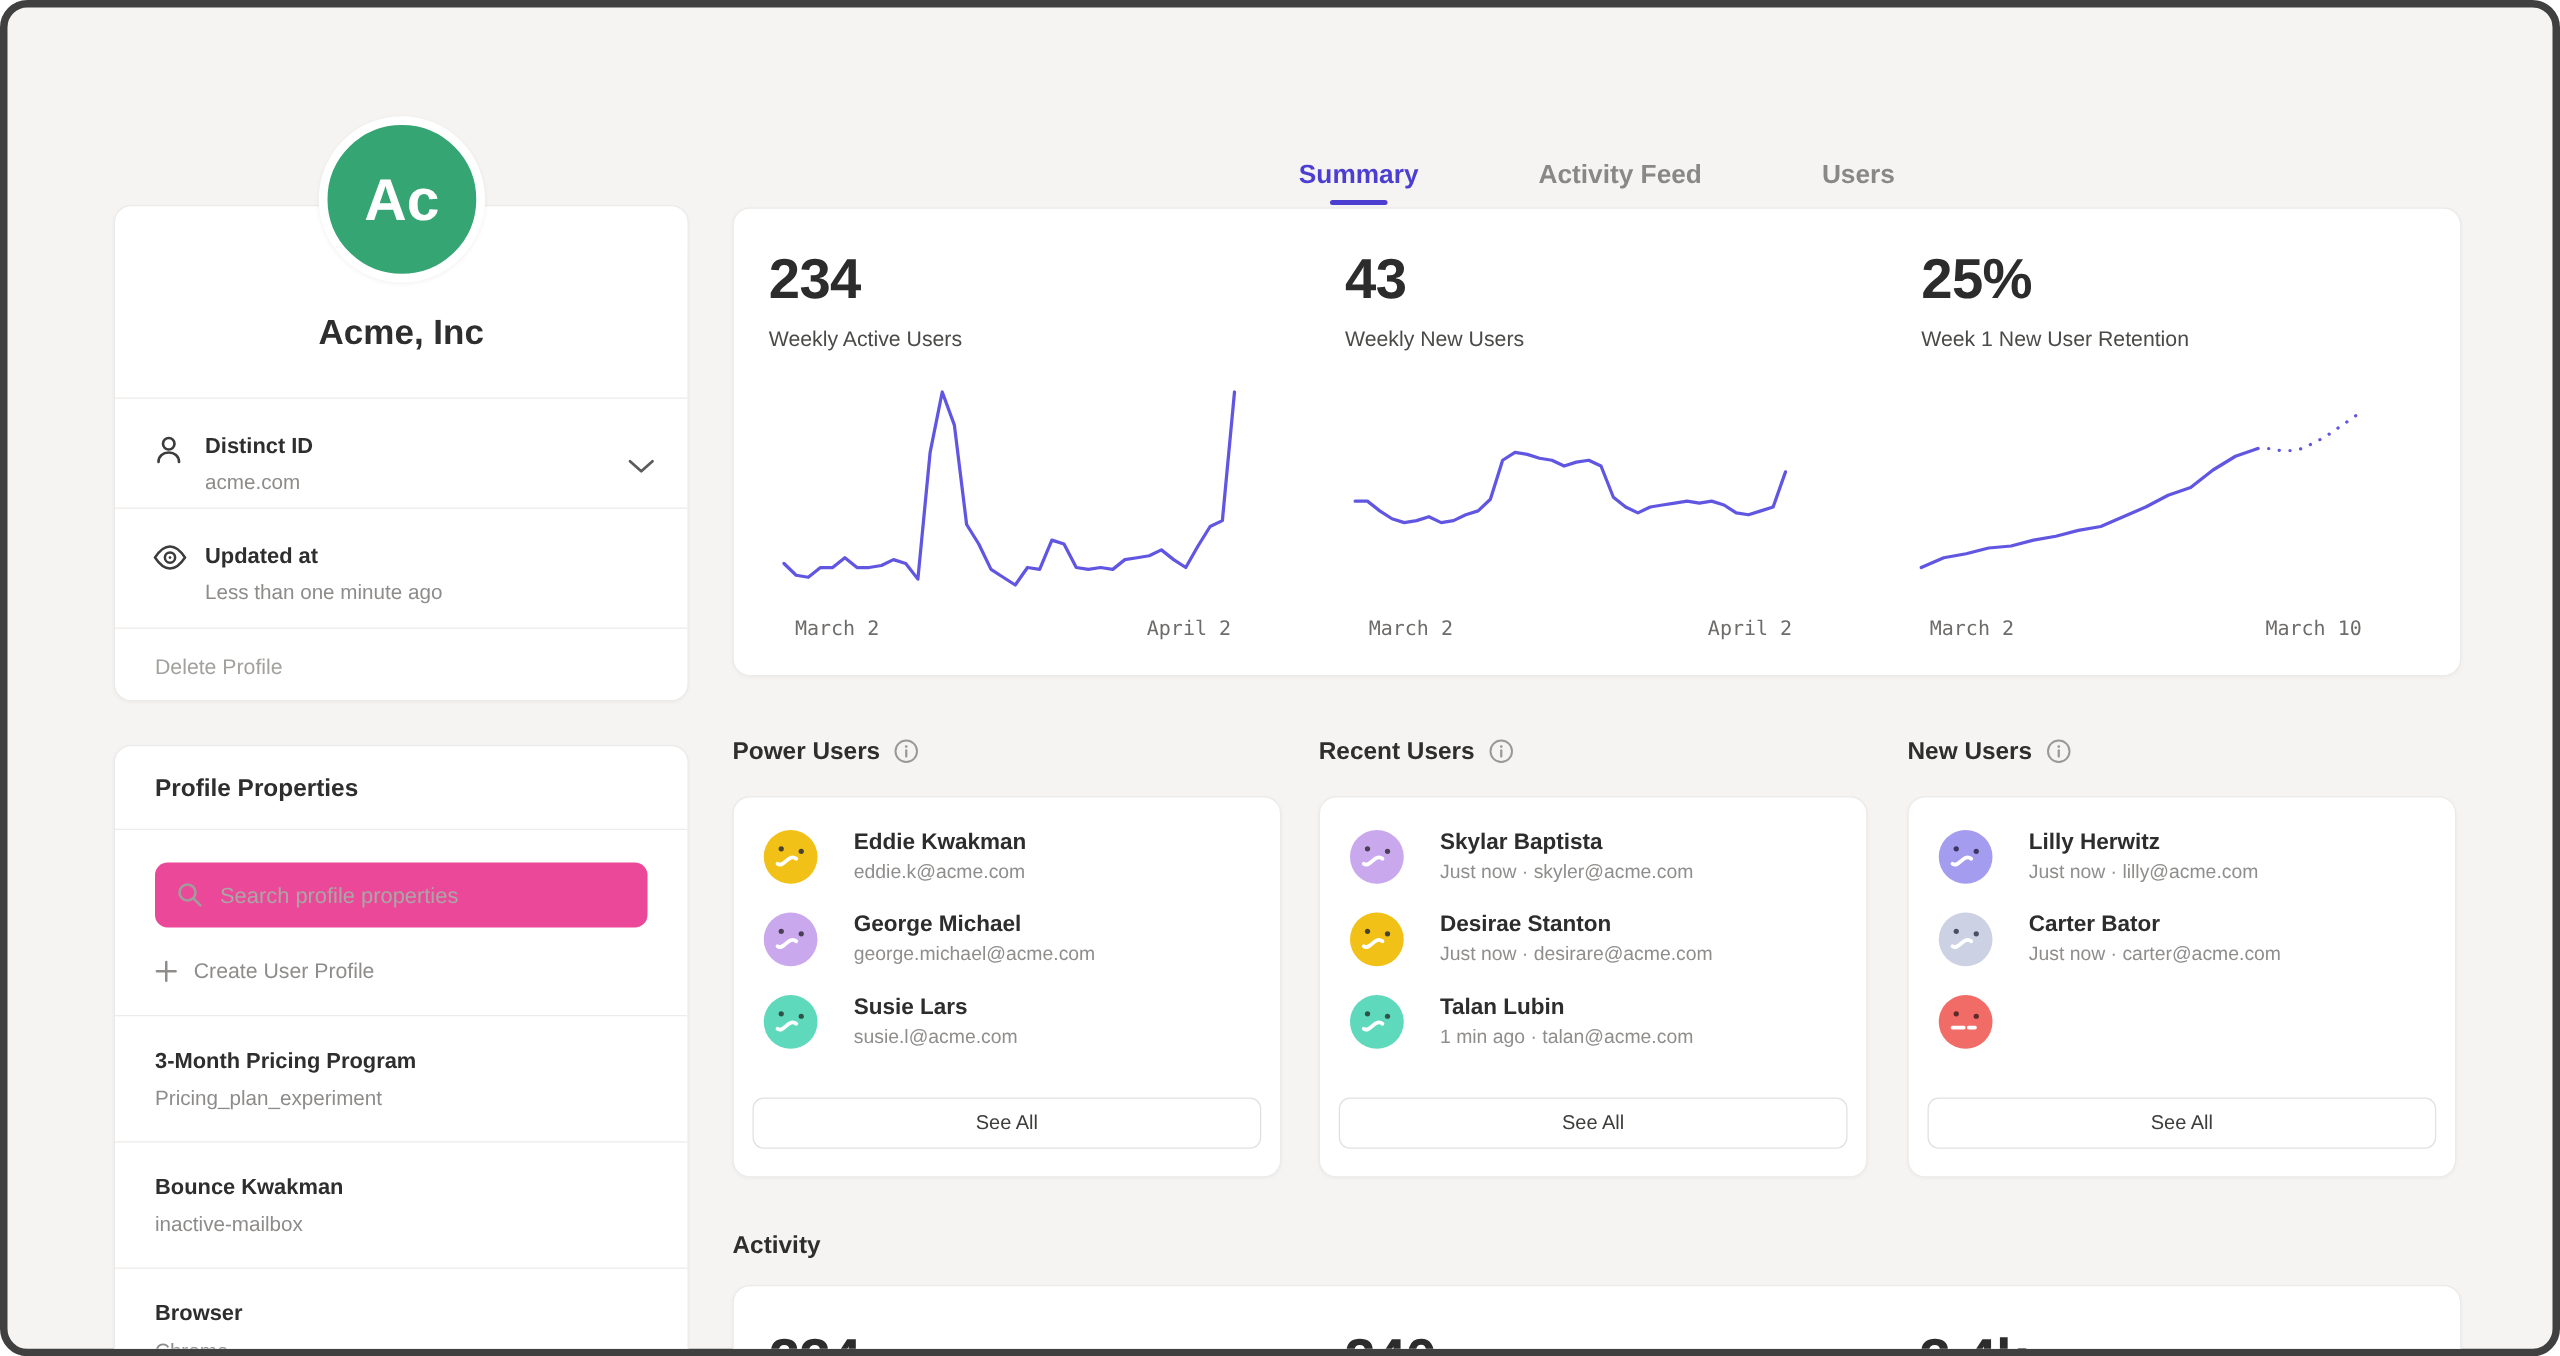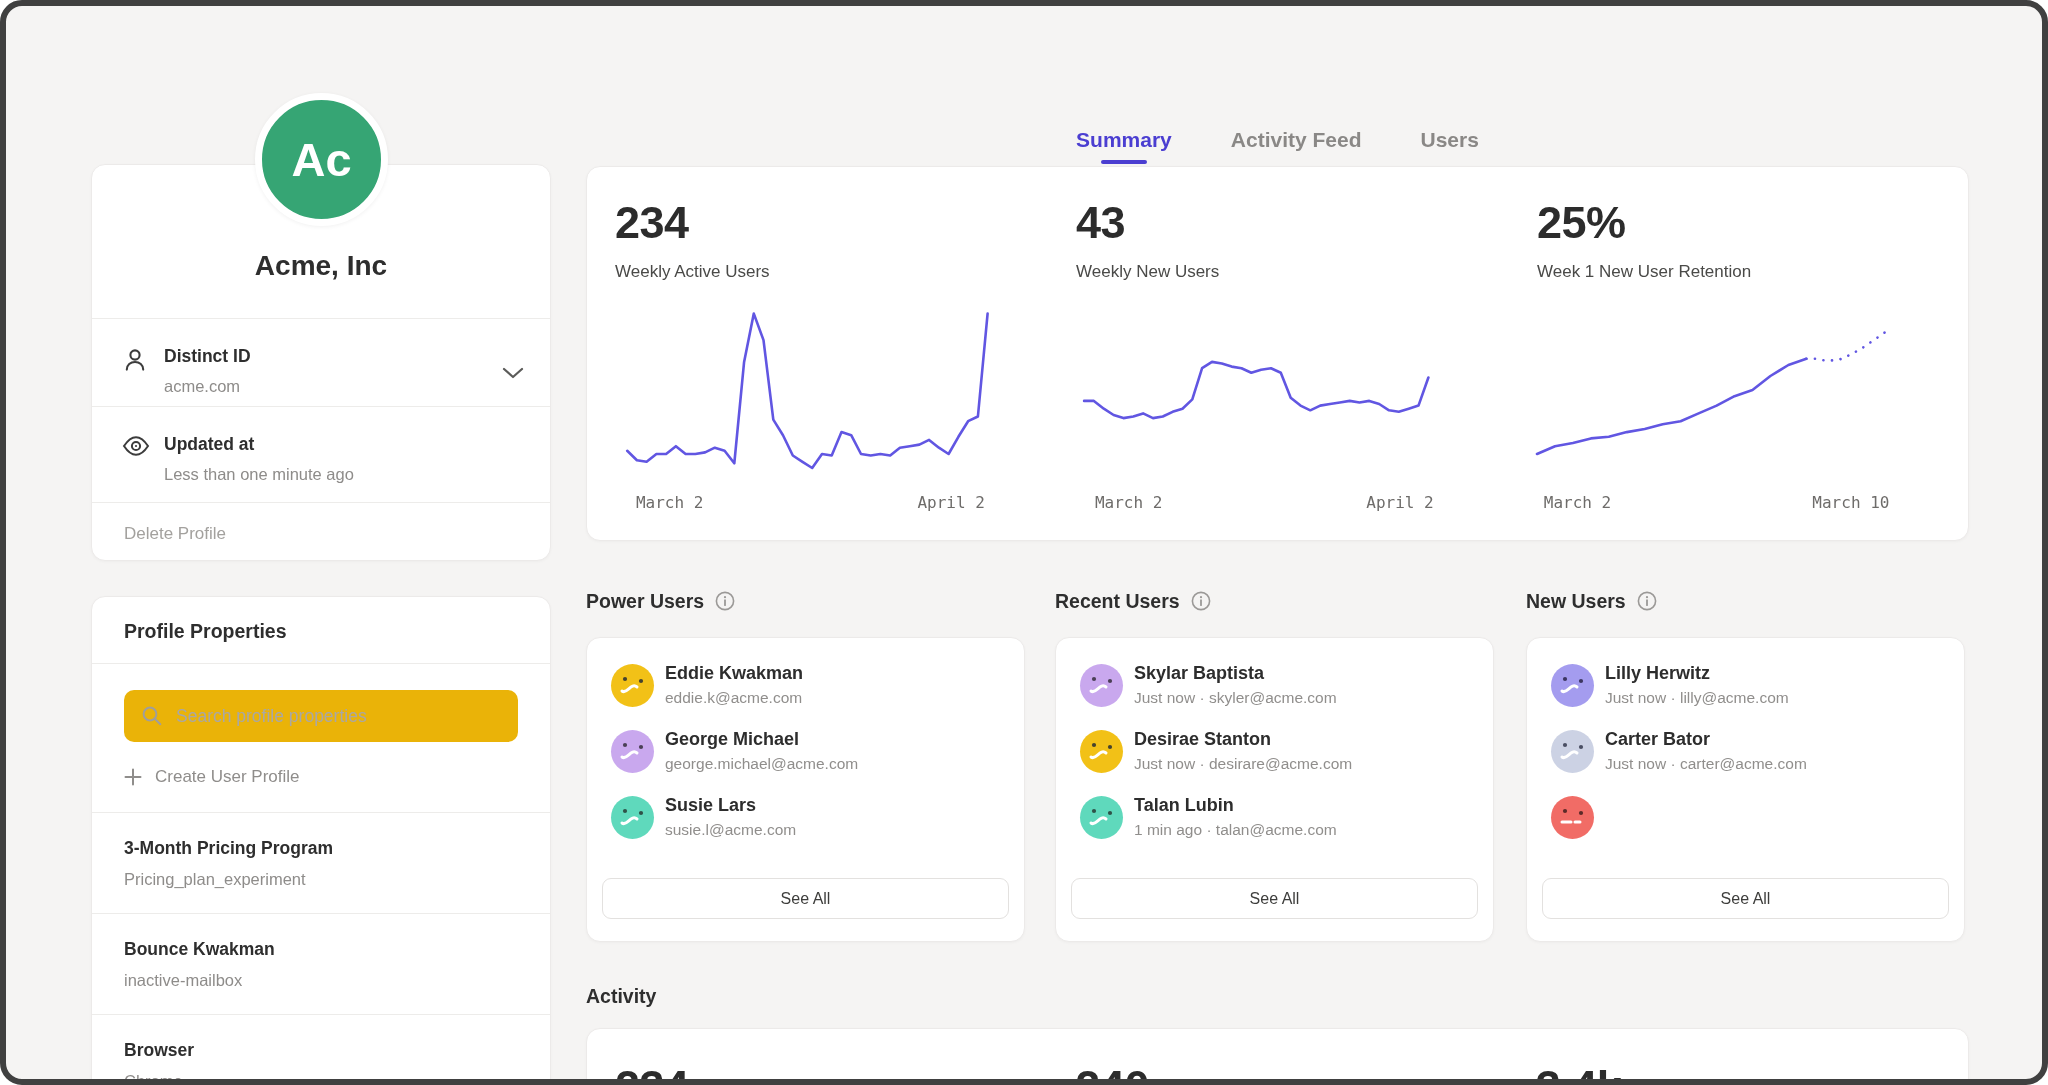--- a/index.html
+++ b/index.html
@@ -24,35 +24,35 @@
   .row-icon { position:absolute; left:30px; top:28px; }
   .row-text { margin-left:40px; }
   .row-label { font-size:17.5px; font-weight:700; color:#2e2e2e; }
   .row-value { font-size:16.5px; color:#8e8c8a; margin-top:10px; }
   .chevron { position:absolute; right:26px; top:48px; cursor:pointer; }
   .delete-row { padding:21px 32px; font-size:17px; color:#a3a19e; cursor:pointer; }
 
   .props-card { position:absolute; left:0; top:590px; width:460px; height:620px; overflow:hidden; }
   .props-title { padding:23px 32px 20px; font-size:19.5px; font-weight:700; color:#2e2e2e; }
   .props-body { padding:26px 32px 0; }
-  .search-box { position:relative; height:52px; background:#eab308; border-radius:10px; }
+  .search-box { position:relative; height:52px; background:#ec4899; border-radius:10px; }
   .search-box .mag { position:absolute; left:17px; top:15px; }
   .search-box input { width:100%; height:100%; background:transparent; border:none; outline:none;
                       padding:0 16px 0 52px; font-size:17.5px; color:#3a3a3a; font-family:inherit; }
   .search-box input::placeholder { color:#a9a7a5; }
   .create-row { display:flex; align-items:center; gap:13px; padding:25px 0 25px; color:#8f8d8b;
                 font-size:17px; cursor:pointer; }
   .prop-row { padding:25px 32px 24px; cursor:pointer; }
   .prop-label { font-size:17.5px; font-weight:700; color:#2e2e2e; }
   .prop-value { font-size:16.5px; color:#8e8c8a; margin-top:11px; }
 
   
   .main { position:absolute; left:580px; top:0; width:1383px; height:100%; }
   .tabs { position:absolute; top:108px; left:0; width:100%; height:52px; display:flex;
-          justify-content:center; gap:59px; }
+          justify-content:center; gap:96px; }
   .tab { position:relative; height:100%; display:flex; align-items:center; font-size:21px;
          font-weight:600; color:#8a8886; cursor:pointer; }
   .tab.active { color:var(--accent,#4b3ed1); font-weight:700; }
   .tab.active::after { content:""; position:absolute; left:50%; transform:translateX(-50%);
                        bottom:2px; width:46px; height:4px; border-radius:2px; background:var(--accent,#4b3ed1); }
 
   .summary-card { position:absolute; top:160px; left:0; width:1383px; height:375px; display:flex; }
   .stat-col { width:461px; padding:30px 28px 0; position:relative; }
   .stat-value { font-size:45px; font-weight:700; color:#2c2c2c; letter-spacing:-0.5px; }
   .stat-label { font-size:17px; color:#4a4a48; margin-top:13px; }
@@ -61,21 +61,21 @@
   .tick { position:absolute; top:187px; transform:translateX(-50%); font-family:"DejaVu Sans Mono", monospace;
           font-size:16px; color:#6e6c6a; white-space:nowrap; }
 
   .section-header { position:absolute; top:581px; display:flex; align-items:center; gap:11px;
                     font-size:19.5px; font-weight:700; color:#2e2e2e; height:28px; }
   .sh-0 { left:0; } .sh-1 { left:469px; } .sh-2 { left:940px; }
 
   .user-card { position:absolute; top:631px; width:439px; height:305px; }
   .uc-0 { left:0; } .uc-1 { left:469px; } .uc-2 { left:940px; }
   .user-rows { padding-top:14px; }
-  .user-row { display:flex; align-items:center; gap:11px; height:66px; padding:0 24px; cursor:pointer; }
+  .user-row { display:flex; align-items:center; gap:29px; height:66px; padding:0 24px; cursor:pointer; }
   .u-avatar { width:43px; height:43px; border-radius:50%; flex:none; }
   .u-name { font-size:18px; font-weight:700; color:#2d2d2d; }
   .u-sub { font-size:15.5px; color:#908e8c; margin-top:5px; }
   .see-all { position:absolute; left:15px; right:15px; bottom:22px; height:41px; background:#fff;
              border:1px solid #e3e1df; border-radius:9px; display:flex; align-items:center;
              justify-content:center; font-size:16px; font-weight:500; color:#3d3d3b; cursor:pointer; }
 
   .activity-h { position:absolute; top:979px; left:0; font-size:19.5px; font-weight:700; color:#2e2e2e; }
   .activity-card { position:absolute; top:1022px; left:0; width:1383px; height:220px; display:flex; }
   .activity-card .stat-col { padding-top:32px; }

